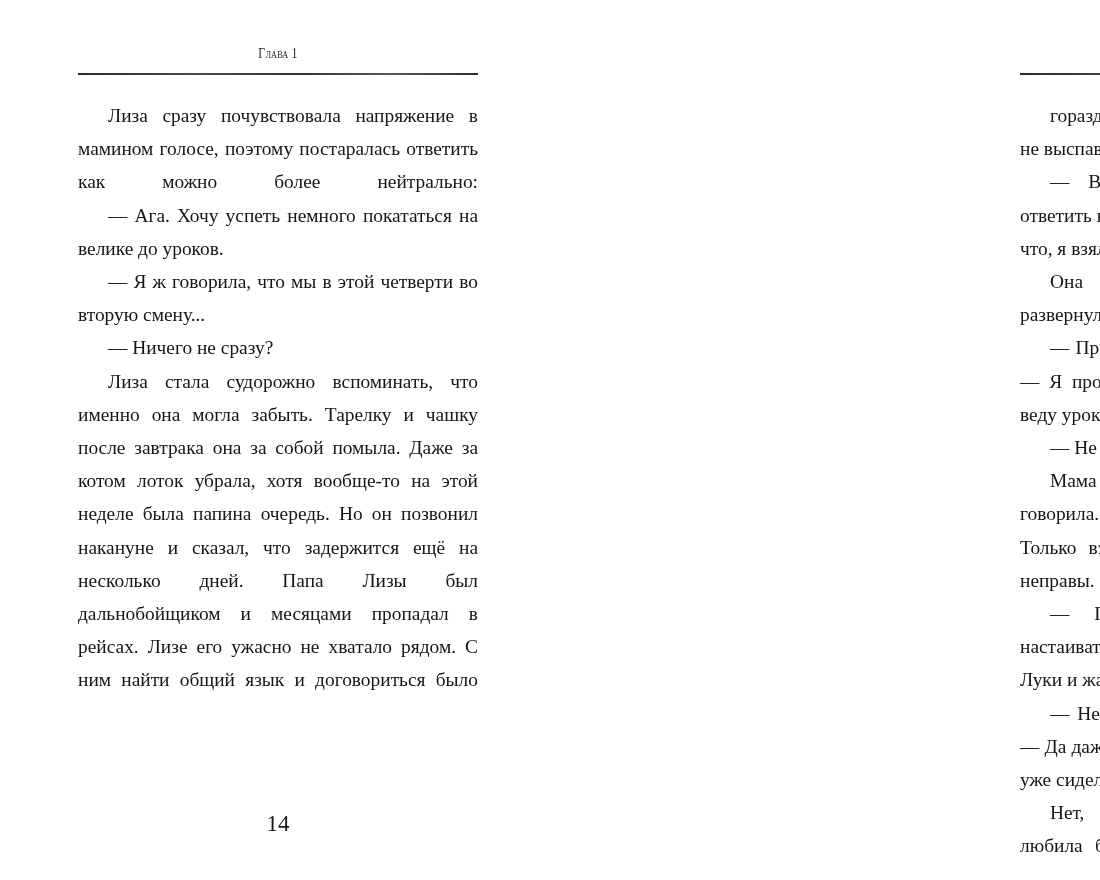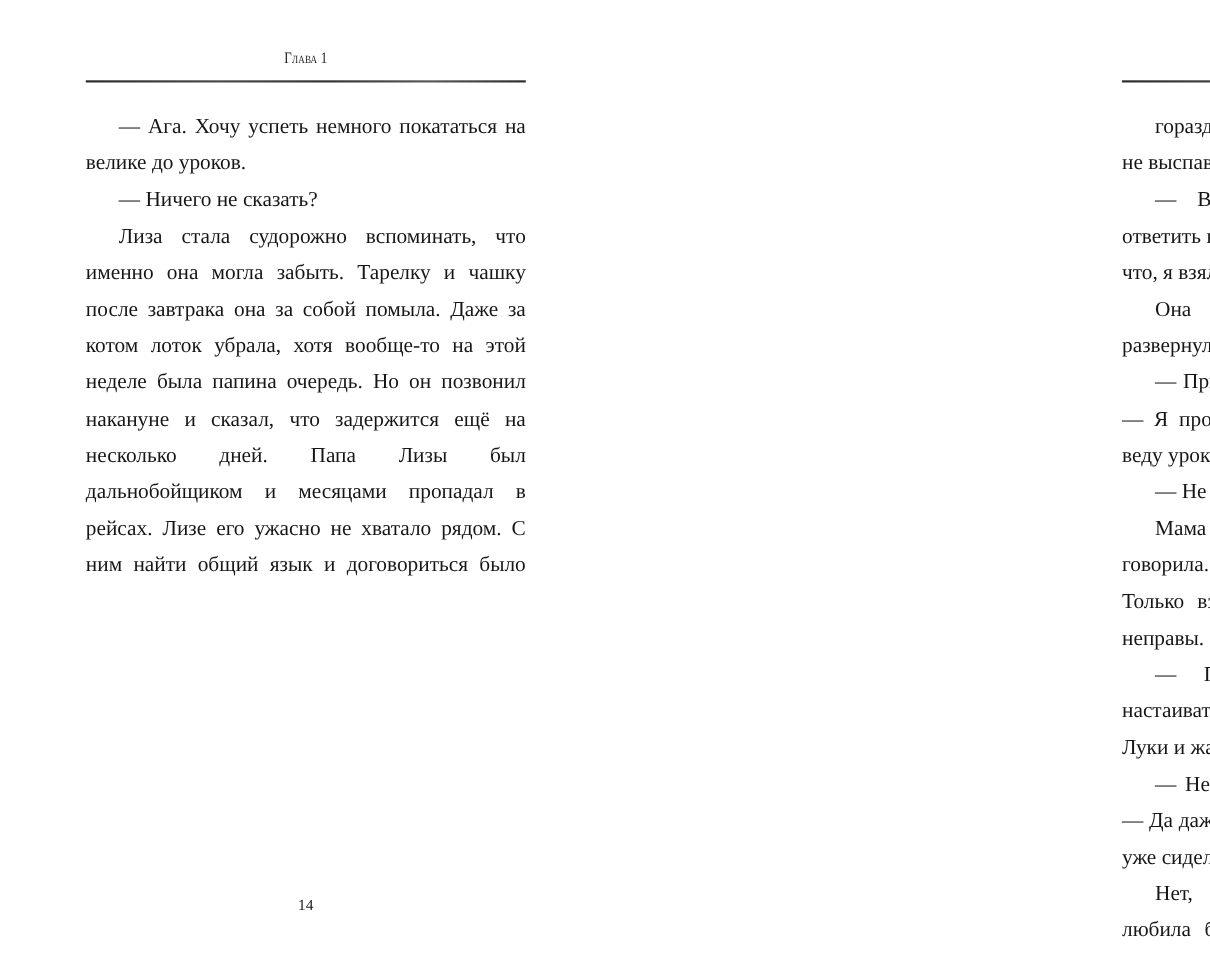--- a/index.html
+++ b/index.html
@@ -78,21 +78,21 @@
   .text-block p.last-line-full {
     text-align-last: justify;
   }
 
   
   .folio {
     position: absolute;
     top: 812px;
     width: 400px;
     text-align: center;
-    font-size: 14px;
+    font-size: 23px;
     line-height: 24px;
     color: #1a1a1a;
   }
   .page-left .folio  { left: 78px; }
   .page-right .folio { left: 620px; }
 
   .gutter {
     position: absolute;
     left: 550px;
     top: 0;
@@ -103,22 +103,24 @@
 </head>
 <body>
 
 <div class="spread">
 
   <div class="page page-left">
     <div class="running-head">Глава 1</div>
     <div class="head-rule"></div>
 
     <div class="text-block">
+      <p class="last-line-full">Лиза сразу почувствовала напряжение в мамином голосе, поэтому постаралась ответить как можно более нейтрально:</p>
       <p>— Ага. Хочу успеть немного покататься на велике до уроков.</p>
-      <p>— Ничего не сказать?</p>
+      <p>— Я ж говорила, что мы в этой четверти во вторую смену...</p>
+      <p>— Ничего не сразу?</p>
       <p class="last-line-full">Лиза стала судорожно вспоминать, что именно она могла забыть. Тарелку и чашку после завтрака она за собой помыла. Даже за котом лоток убрала, хотя вообще-то на этой неделе была папина очередь. Но он позвонил накануне и сказал, что задержится ещё на несколько дней. Папа Лизы был дальнобойщиком и месяцами пропадал в рейсах. Лизе его ужасно не хватало рядом. С ним найти общий язык и договориться было</p>
     </div>
 
     <div class="folio">14</div>
   </div>
 
   <div class="gutter"></div>
 
   <div class="page page-right">
     <div class="running-head">Ссора</div>

